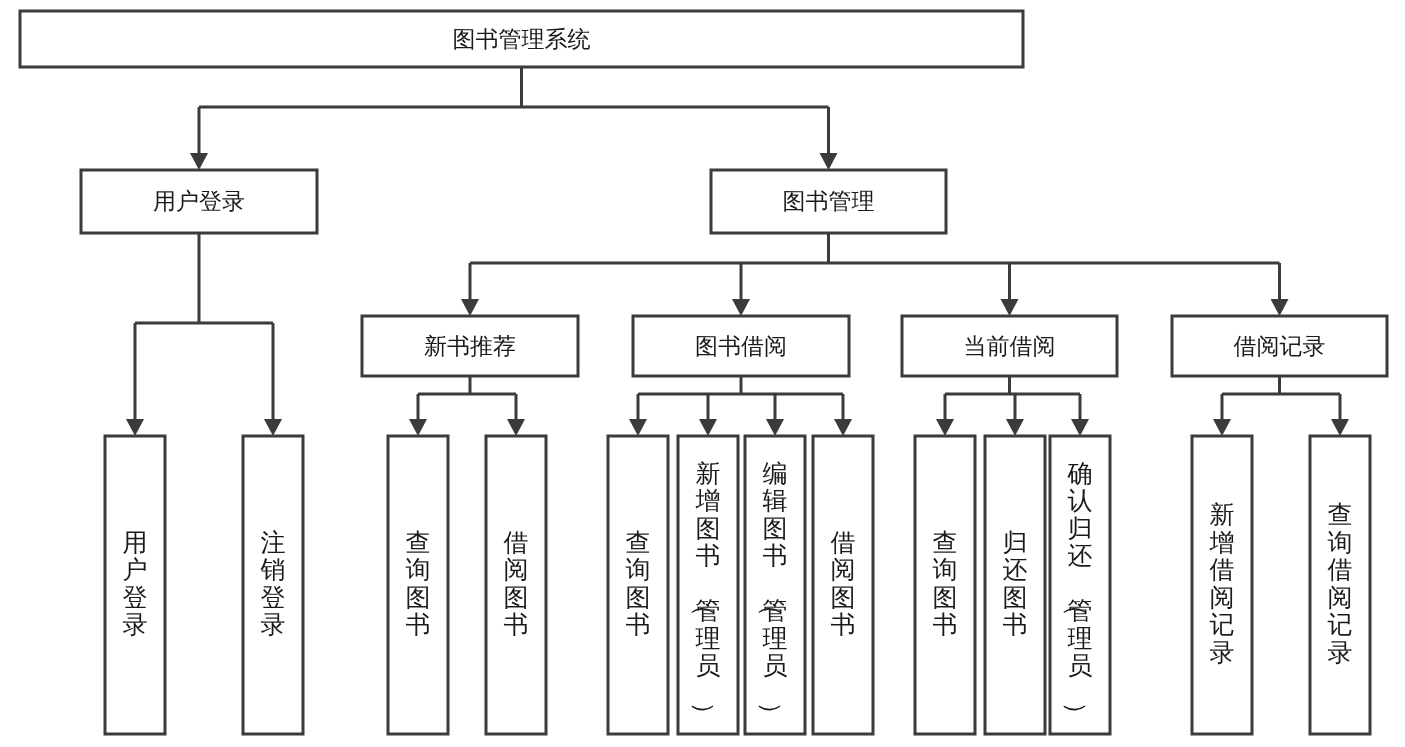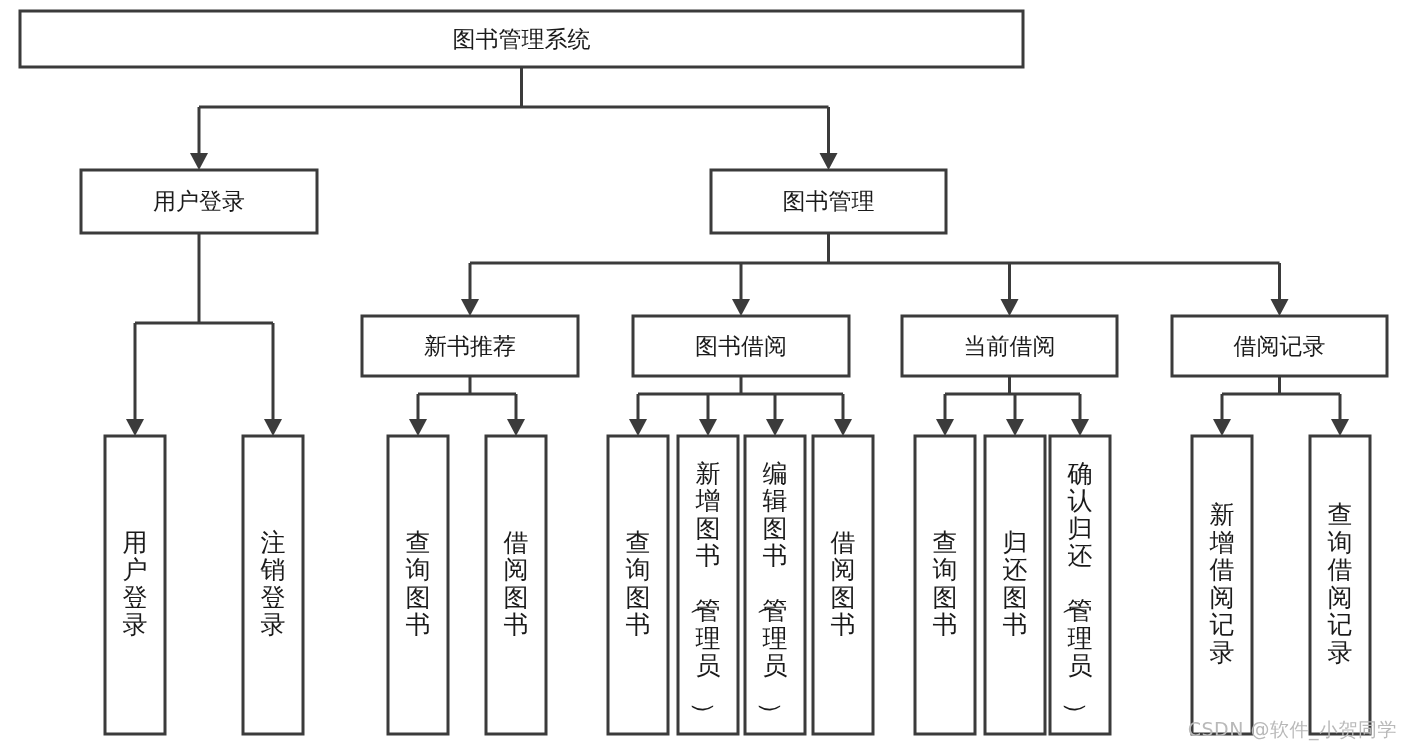--- a/index.html
+++ b/index.html
@@ -186,14 +186,13 @@
         <g>
           <rect class="box-rect" x="1192" y="436" width="60" height="298"></rect>
           <text class="node-label-vertical" x="1222" y="523" font-size="25"><tspan x="1222" dy="0">新</tspan><tspan x="1222" dy="27.5">增</tspan><tspan x="1222" dy="27.5">借</tspan><tspan x="1222" dy="27.5">阅</tspan><tspan x="1222" dy="27.5">记</tspan><tspan x="1222" dy="27.5">录</tspan></text>
         </g>
         <g>
           <rect class="box-rect" x="1310" y="436" width="60" height="298"></rect>
           <text class="node-label-vertical" x="1340" y="523" font-size="25"><tspan x="1340" dy="0">查</tspan><tspan x="1340" dy="27.5">询</tspan><tspan x="1340" dy="27.5">借</tspan><tspan x="1340" dy="27.5">阅</tspan><tspan x="1340" dy="27.5">记</tspan><tspan x="1340" dy="27.5">录</tspan></text>
         </g>
       </g>
   </svg>
-  <div class="watermark">CSDN @软件_小贺同学</div>
 </div>
 
 </body></html>

